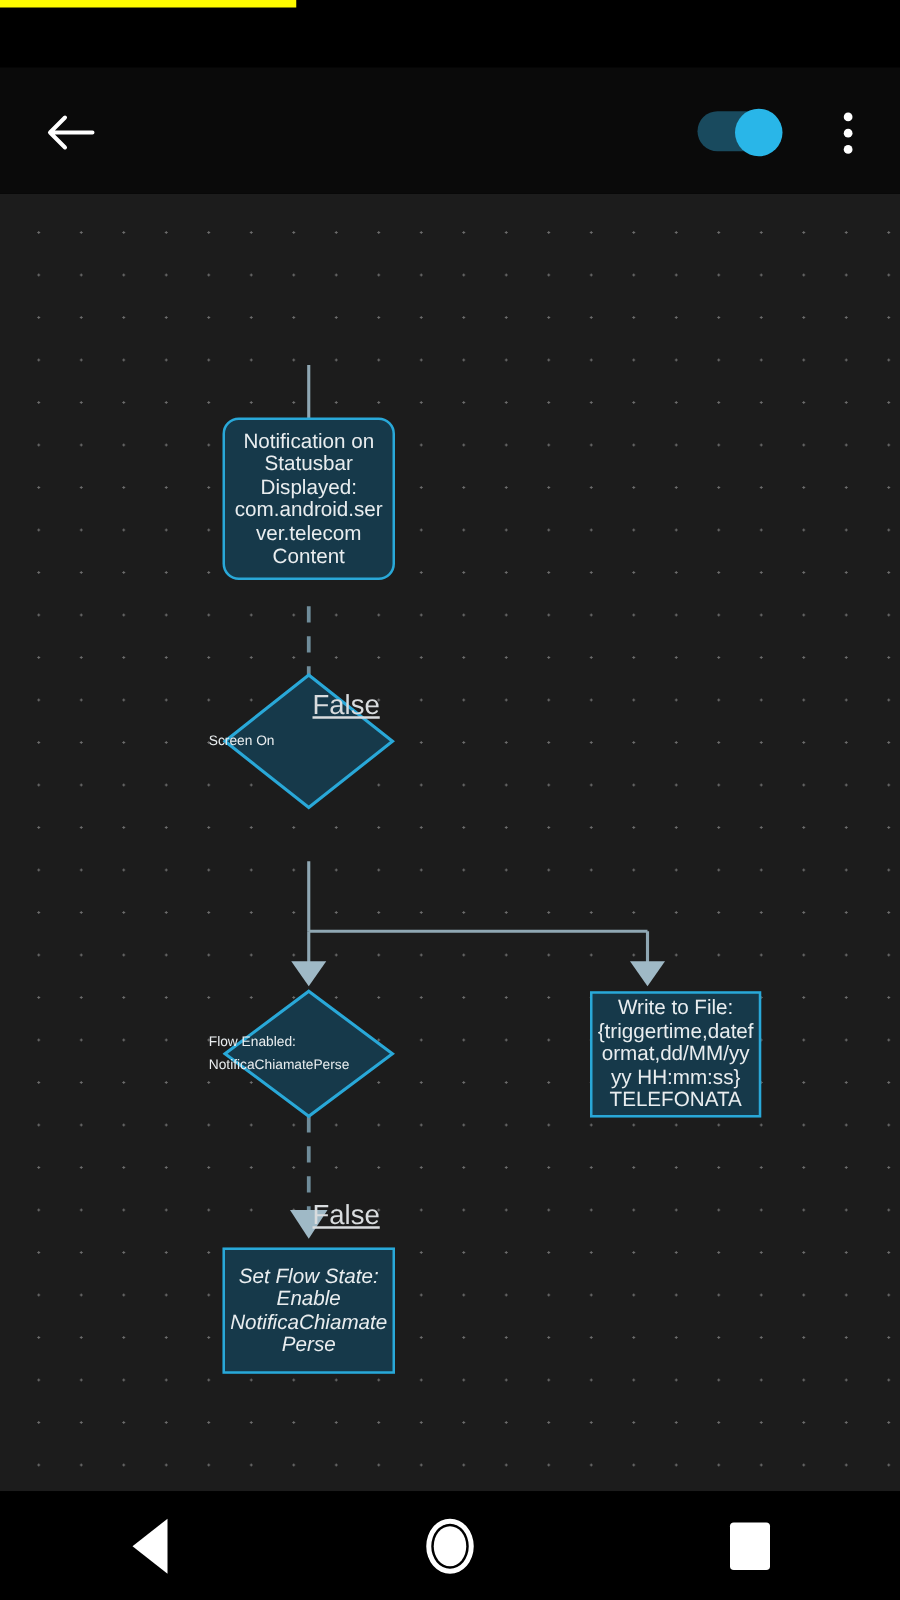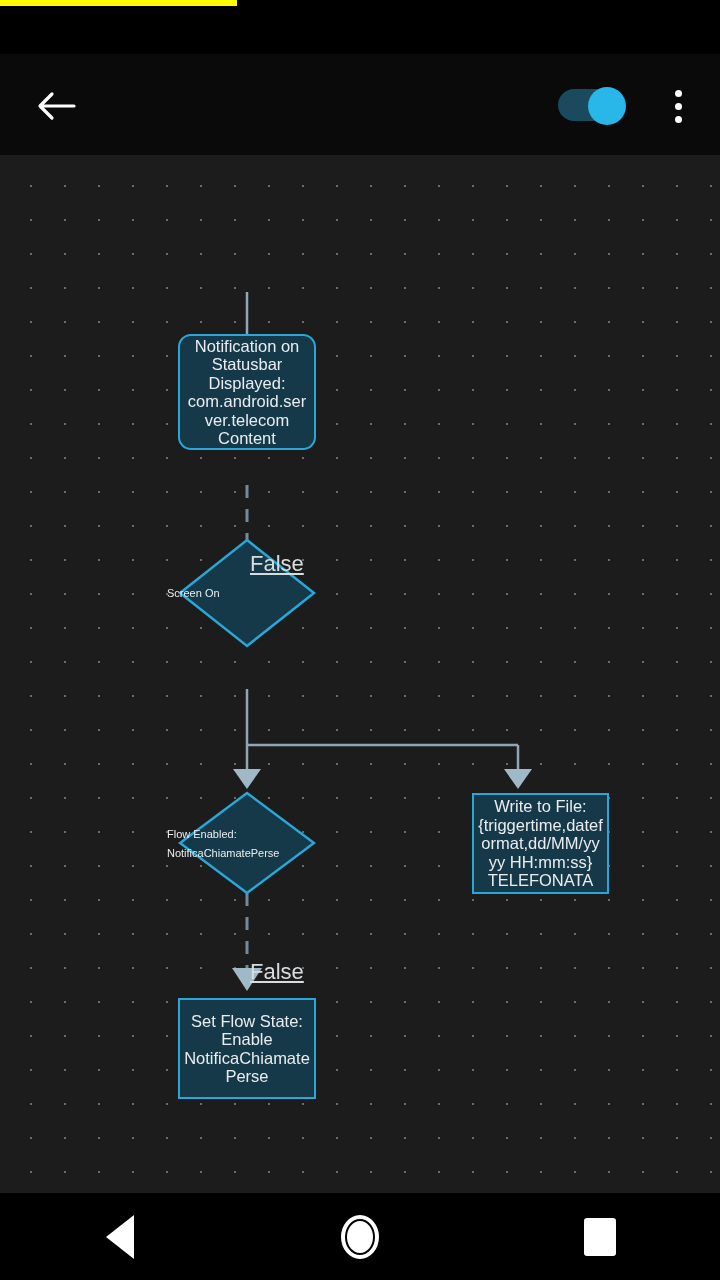--- a/index.html
+++ b/index.html
@@ -262,21 +262,21 @@
       <line x1="247" y1="590" x2="247" y2="625" stroke="#8fa7b3" stroke-width="2.5"></line>
       <polygon points="233,614 261,614 247,634" fill="#9fb9c6"></polygon>
 
       <line x1="518" y1="590" x2="518" y2="625" stroke="#8fa7b3" stroke-width="2.5"></line>
       <polygon points="504,614 532,614 518,634" fill="#9fb9c6"></polygon>
 
       <line x1="247" y1="738" x2="247" y2="823" stroke="#6f8c9a" stroke-width="3" stroke-dasharray="13,11"></line>
       <polygon points="232,813 262,813 247,836" fill="#9fb9c6"></polygon>
     </svg>
 
-    <div class="node rounded" style="left:178px; top:179px; width:138px; height:116px;">
+    <div class="node rounded" style="left:178px; top:179px; width:138px; height:130px;">
       <span class="node-text">Notification on Statusbar Displayed: com.android.server.telecom Content</span>
     </div>
 
     <div class="decision" style="left:178px; top:383px; width:138px; height:110px;">
       <svg width="138" height="110">
         <polygon points="69,2 136,55 69,108 2,55" fill="#16394a" stroke="#29a8d8" stroke-width="2.5"></polygon>
       </svg>
       <span class="decision-label">Screen On</span>
     </div>
 
@@ -289,21 +289,21 @@
 
     <div class="decision" style="left:178px; top:636px; width:138px; height:104px;">
       <svg width="138" height="104">
         <polygon points="69,2 136,52 69,102 2,52" fill="#16394a" stroke="#29a8d8" stroke-width="2.5"></polygon>
       </svg>
       <span class="decision-label">Flow Enabled: NotificaChiamatePerse</span>
     </div>
 
     <span class="edge-label" style="left:250px; top:808px;">False</span>
 
-    <div class="node" style="left:178px; top:843px; width:138px; height:101px;">
+    <div class="node" style="left:178px; top:843px; width:138px; height:101px;font-style:italic;">
       <span class="node-text">Set Flow State: Enable NotificaChiamatePerse</span>
     </div>
   </div>
 
   <div class="action-bar">
     <div class="back-btn">
       <svg width="40" height="34" viewBox="0 0 40 34">
         <path d="M38 17 H5 M16 5 L4 17 L16 29" stroke="#ffffff" stroke-width="3.2" fill="none" stroke-linecap="round" stroke-linejoin="round"></path>
       </svg>
     </div>

